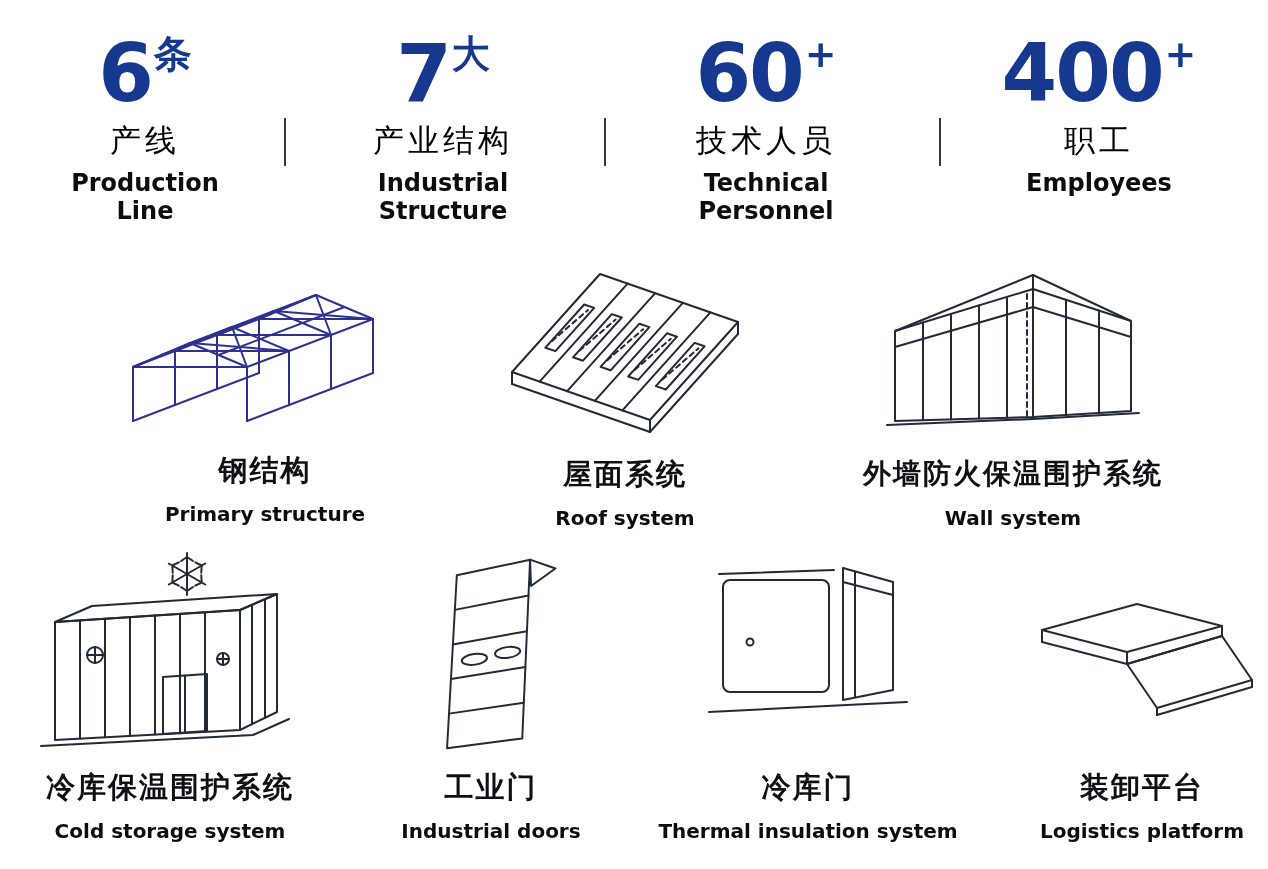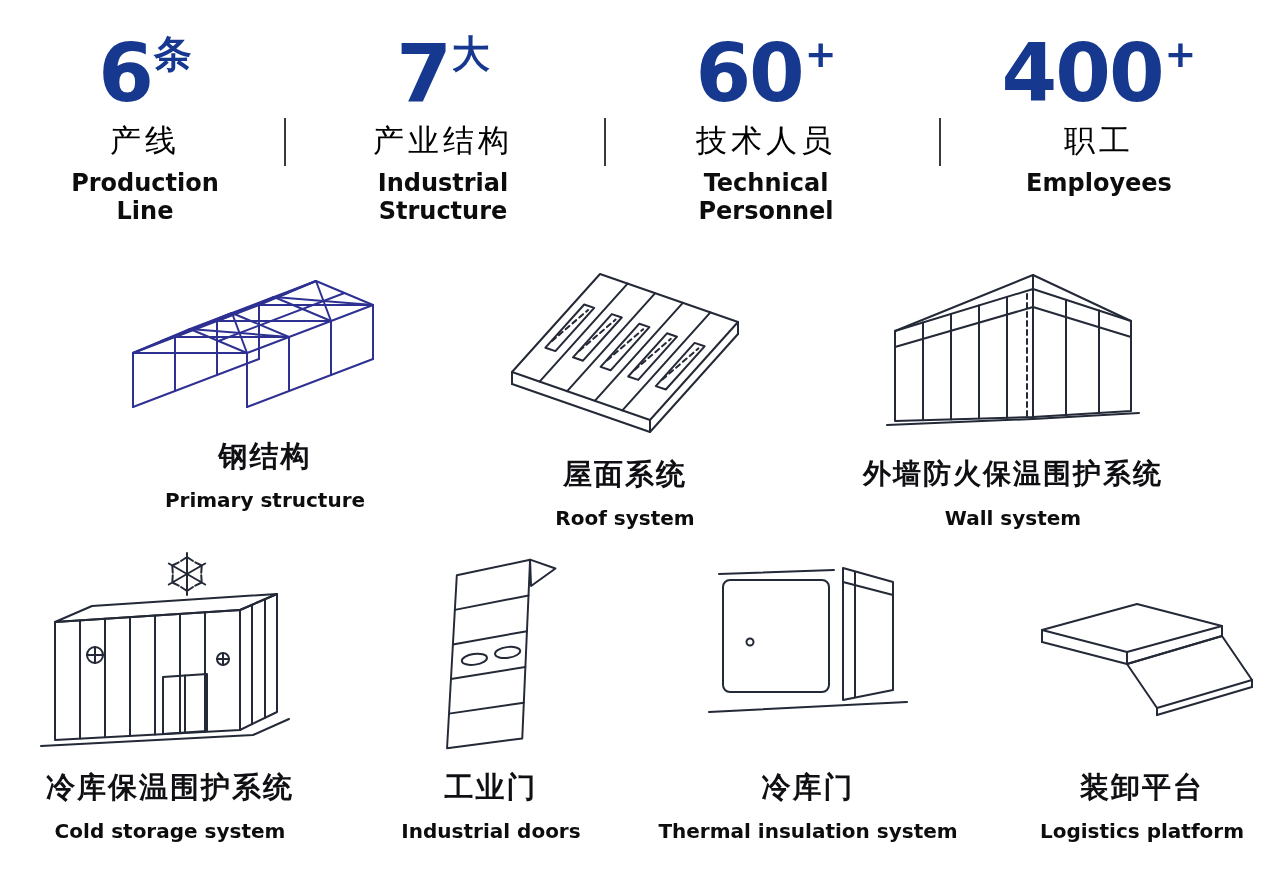--- a/index.html
+++ b/index.html
@@ -50,21 +50,21 @@
     <div class="en">Technical Personnel</div>
   </div>
   <div class="vdiv" style="left:939px"></div>
 
   <div class="stat" style="left:985px;width:228px">
     <div class="num"><span>400</span><span class="sup">+</span></div>
     <div class="zh">职工</div>
     <div class="en">Employees</div>
   </div>
 
-  <div class="cell" style="left:100px;top:234px;width:330px">
+  <div class="cell" style="left:100px;top:248px;width:330px">
     <div class="iconbox" style="height:195px">
       <svg width="300" height="170" viewBox="0 0 300 170" style="margin-bottom:12px">
         <g class="blue">
           <polyline points="18,160 18,106 75,82 132,106 132,160"></polyline>
             <line x1="18" y1="106" x2="132" y2="106"></line>
           <polyline points="60,144 60,90 117,66 174,90 174,144"></polyline>
             <line x1="60" y1="90" x2="174" y2="90"></line>
           <polyline points="102,128 102,74 159,50 216,74 216,128"></polyline>
             <line x1="102" y1="74" x2="216" y2="74"></line>
           <polyline points="144,112 144,58 201,34 258,58 258,112"></polyline>

